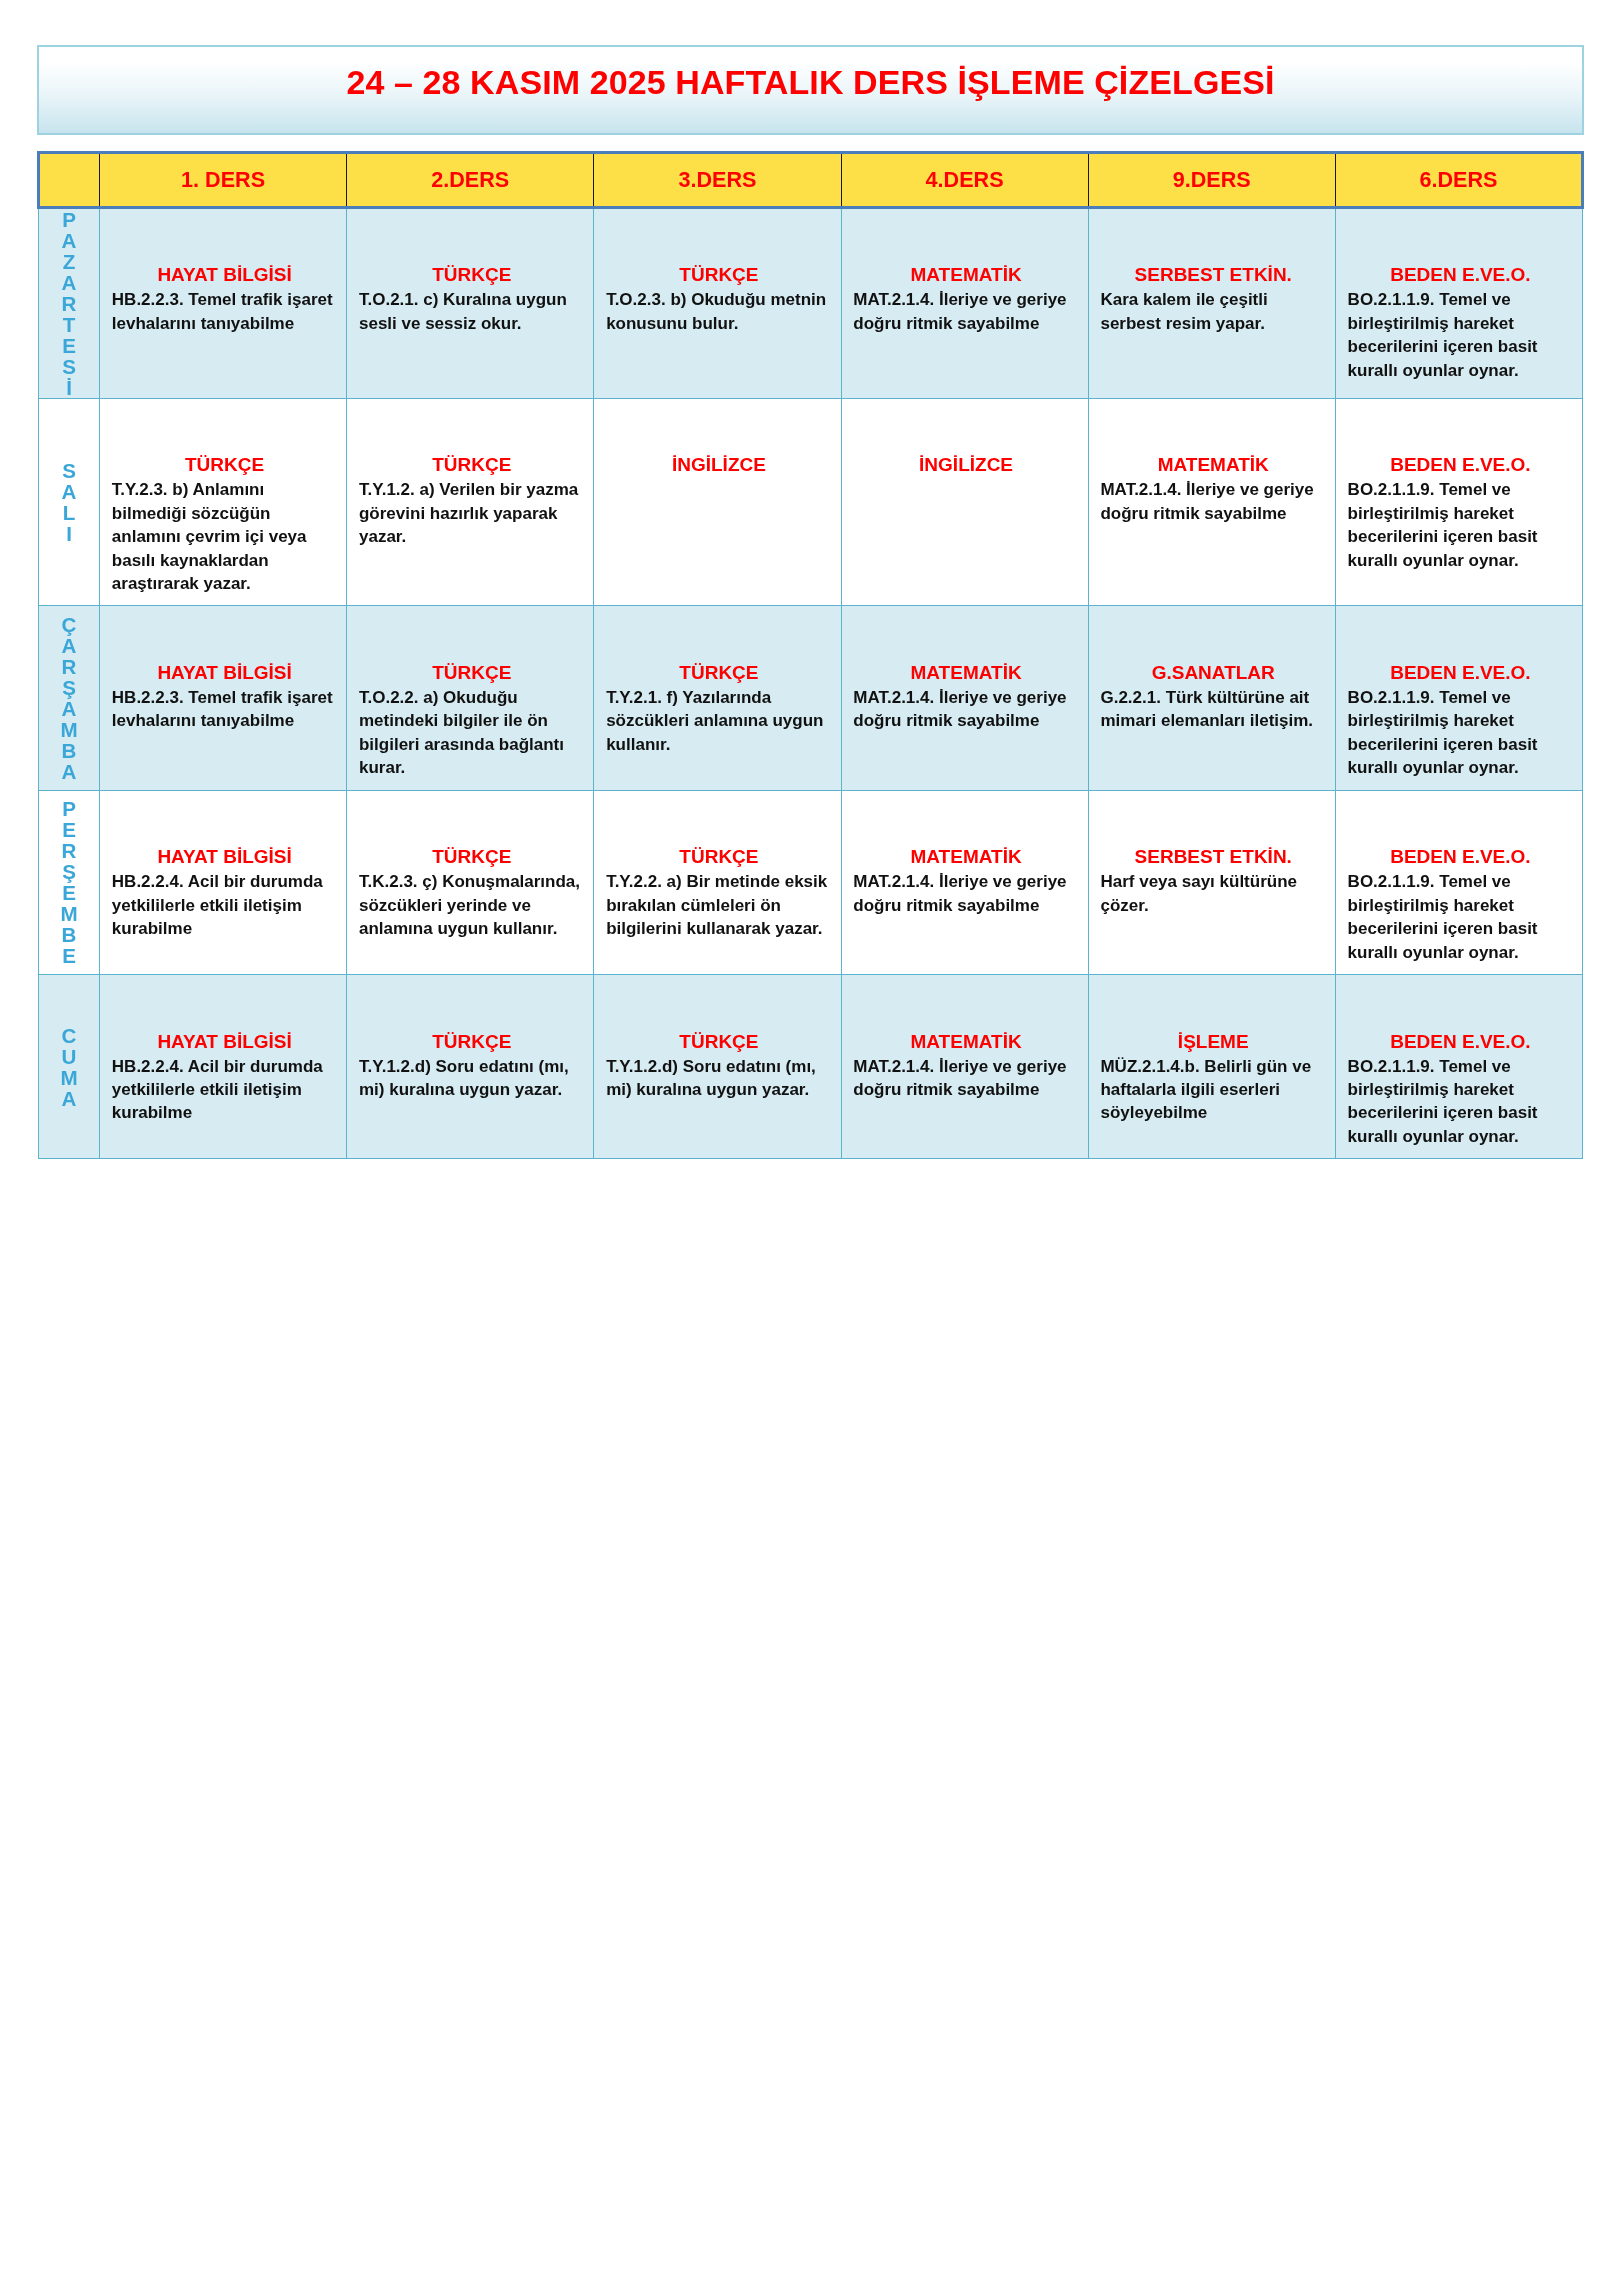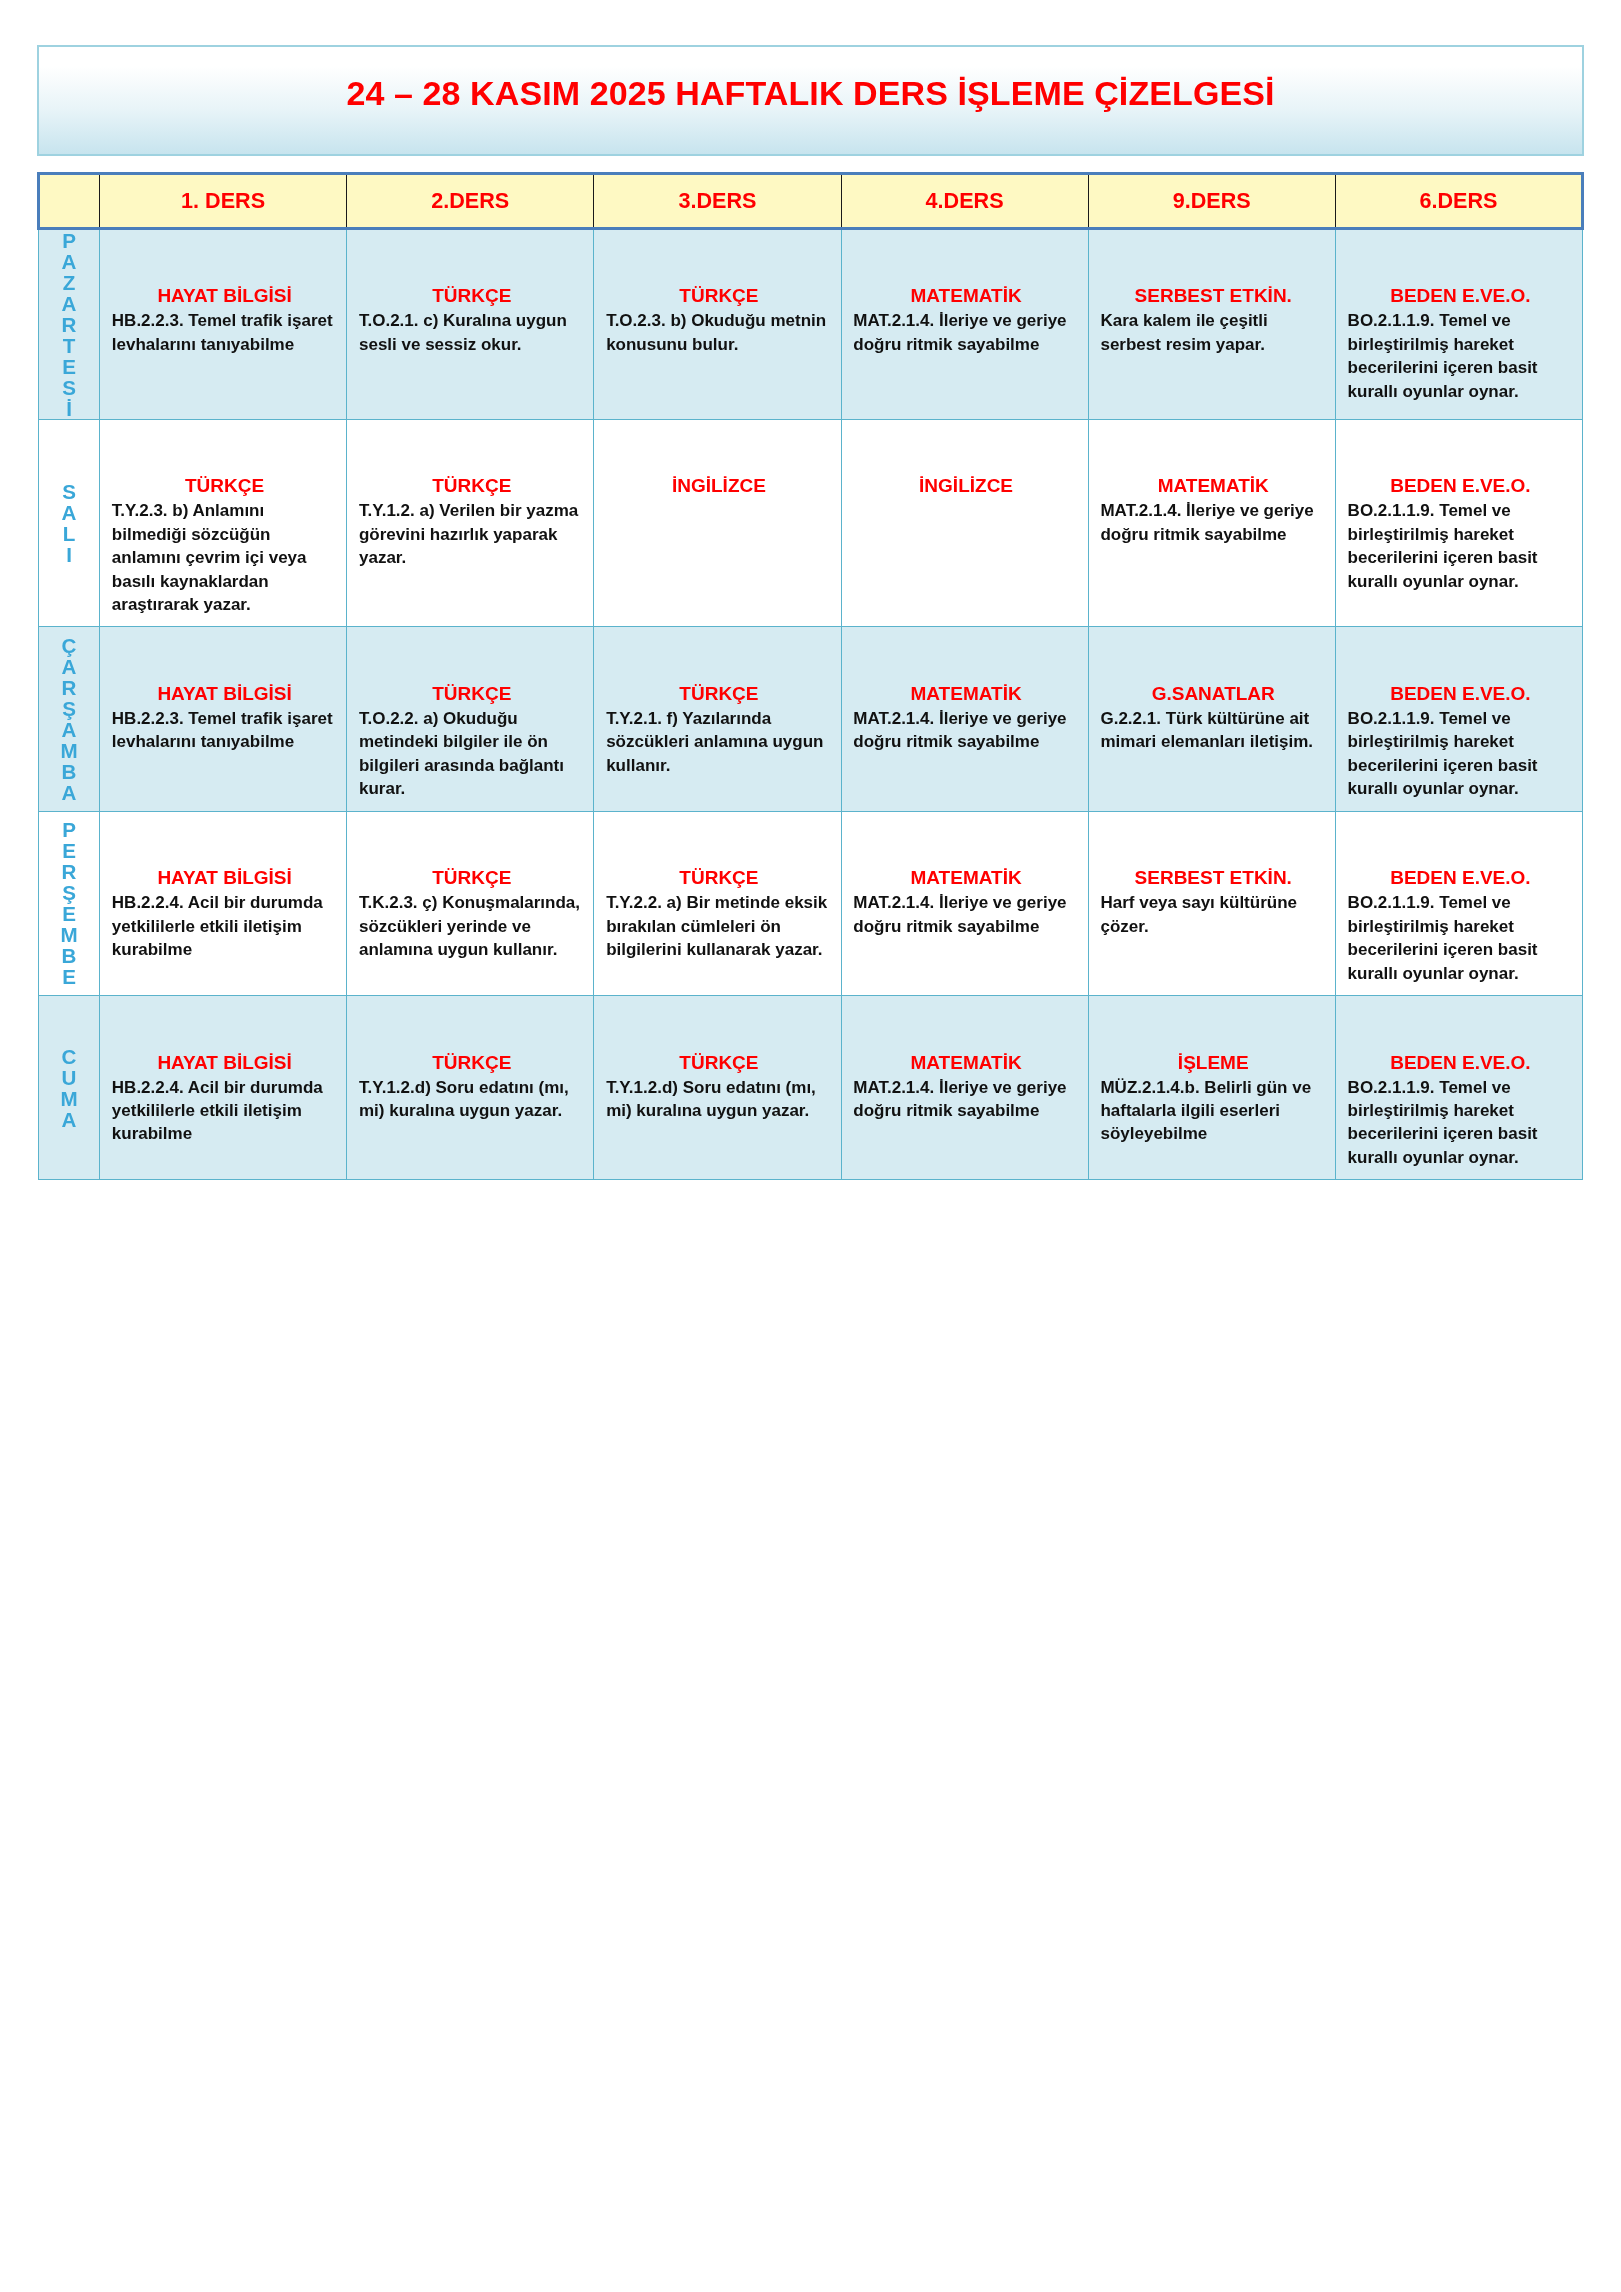--- a/index.html
+++ b/index.html
@@ -19,21 +19,21 @@
     width: 1621px;
     height: 2293px;
     box-sizing: border-box;
     padding: 45px 37px 0 37px;
   }
 
   
   .title-banner {
     position: relative;
     margin: 0 0 0 0;
-    height: 111px;
+    height: 90px;
     border: 2px solid #9ed2e0;
     background: linear-gradient(to bottom, #ffffff 0%, #ffffff 18%, #e8f4f8 58%, #c7e4ee 100%);
     display: flex;
     align-items: center;
     justify-content: center;
     box-sizing: border-box;
   }
   .title-text {
     color: #ff0000;
     font-size: 34px;
@@ -53,21 +53,21 @@
     table-layout: fixed;
     width: 1547px;
   }
 
   
   thead tr.head-row th {
     border-top: 3.9px solid #4a7ebb;
     border-bottom: 3.9px solid #4a7ebb;
     border-left: 1px solid #1a1a1a;
     border-right: 1px solid #1a1a1a;
-    background: #fef9c3;
+    background: #fde047;
     color: #ff0000;
     font-size: 21.6px;
     font-weight: bold;
     height: 52px;
     vertical-align: middle;
     text-align: center;
     padding: 0;
   }
   thead tr.head-row th.corner-head {
     border-left: 3.9px solid #4a7ebb;

